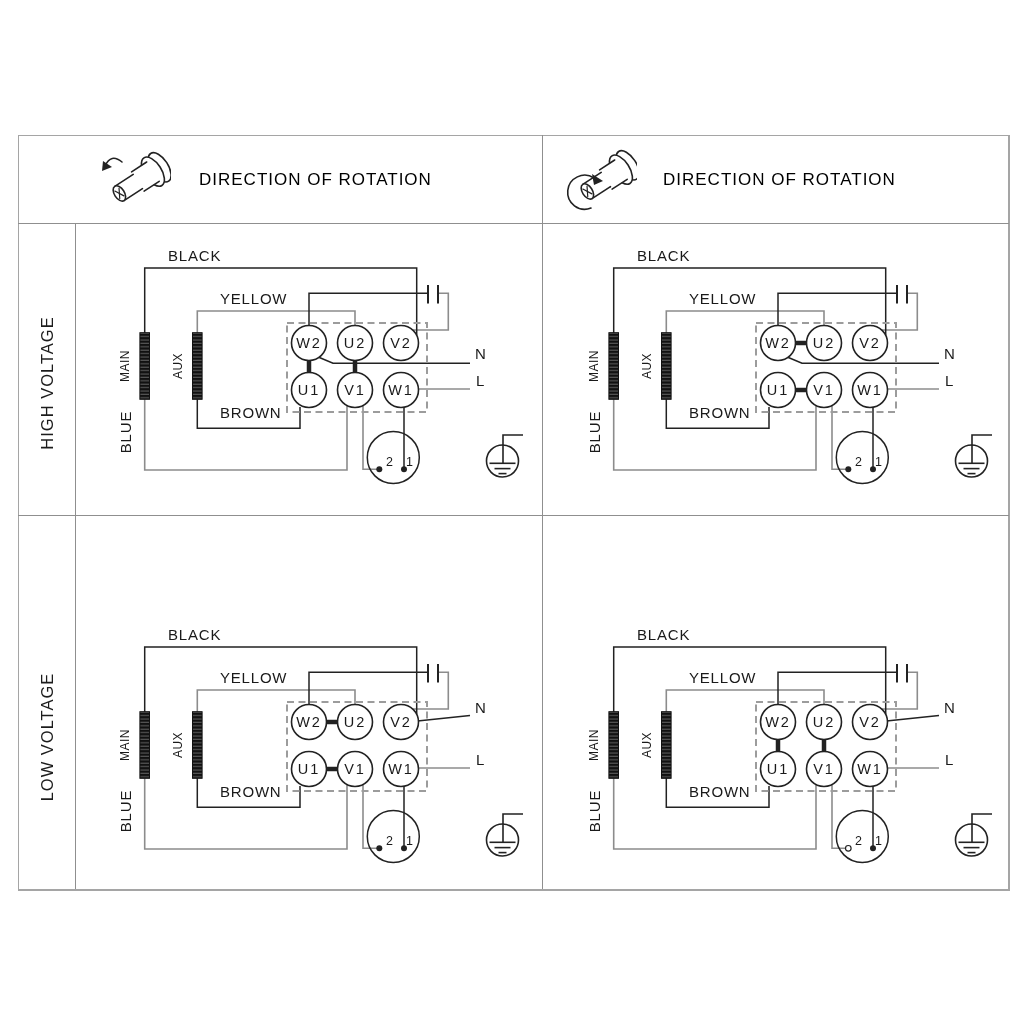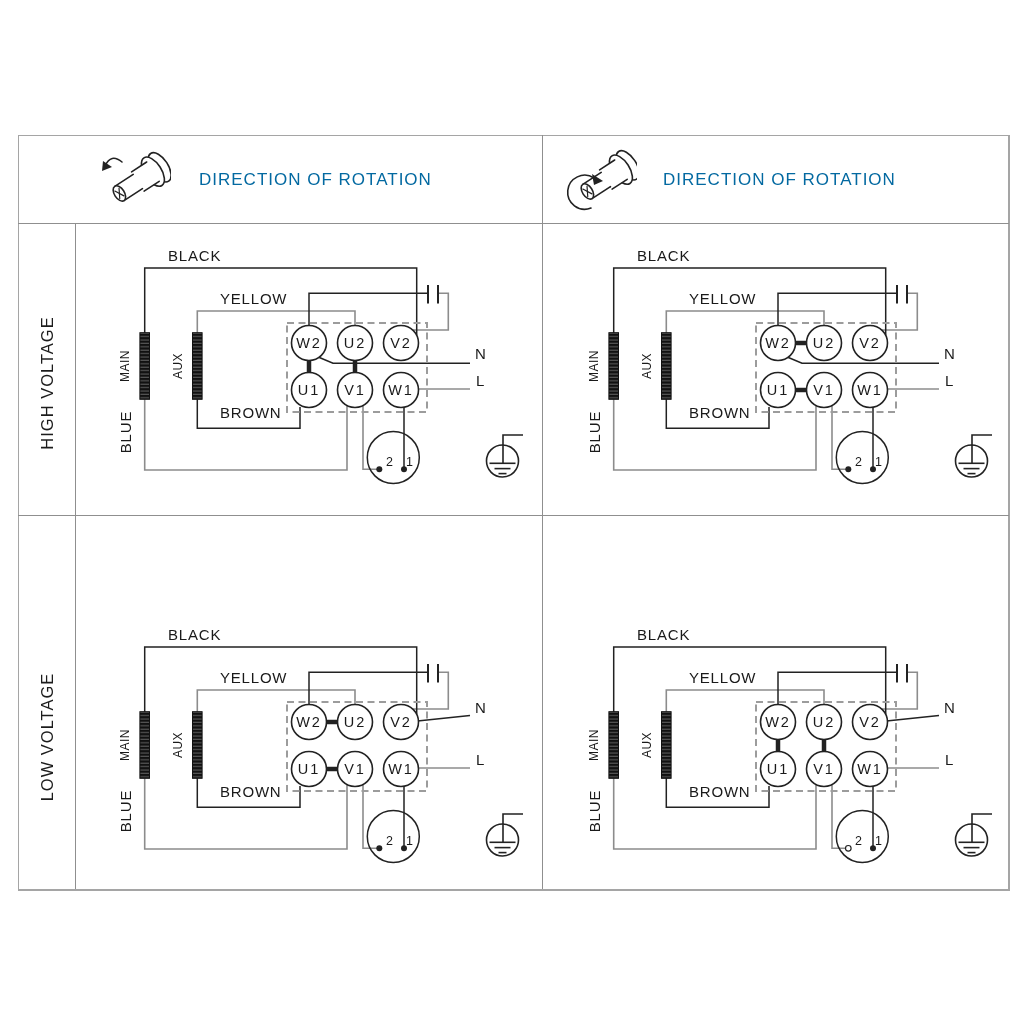--- a/index.html
+++ b/index.html
@@ -2,21 +2,21 @@
 <html><head>
 <meta charset="utf-8">
 <style>
   html,body{margin:0;padding:0;background:#fff;}
   .stage{position:relative;width:1024px;height:1024px;background:#ffffff;
          font-family:"Liberation Sans",sans-serif;color:#1a1a1a;overflow:hidden;}
   .bline{position:absolute;background:#8f8f8f;}
   .bline.outer{background:#a5a5a5;}
   .header-cell{position:absolute;height:87px;}
   .header-label{position:absolute;top:50%;transform:translateY(-50%);
-                font-size:17px;letter-spacing:1px;color:#0369a1;white-space:nowrap;}
+                font-size:17px;letter-spacing:1px;color:#000000;white-space:nowrap;}
   .motor-icon{position:absolute;top:6px;}
   .row-label-cell{position:absolute;left:19px;width:56px;}
   .row-label{position:absolute;left:50%;white-space:nowrap;font-size:16.5px;letter-spacing:1px;
              transform:translate(-50%,-50%) rotate(-90deg);color:#1c1c1c;}
   .quad{position:absolute;width:450px;height:280px;}
   svg text{font-family:"Liberation Sans",sans-serif;}
 </style>
 </head>
 <body>
 

